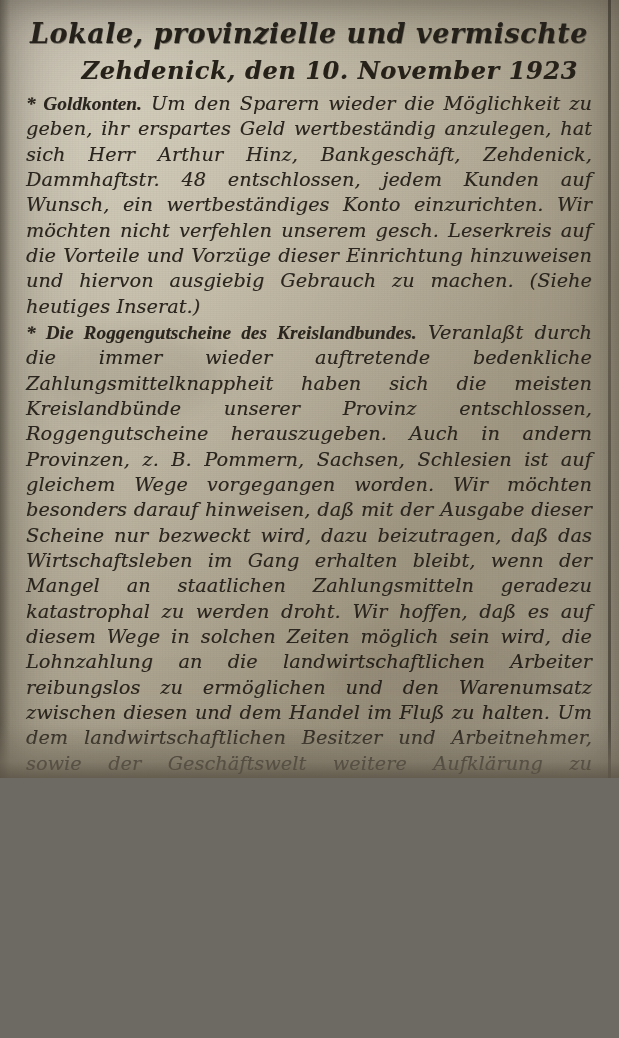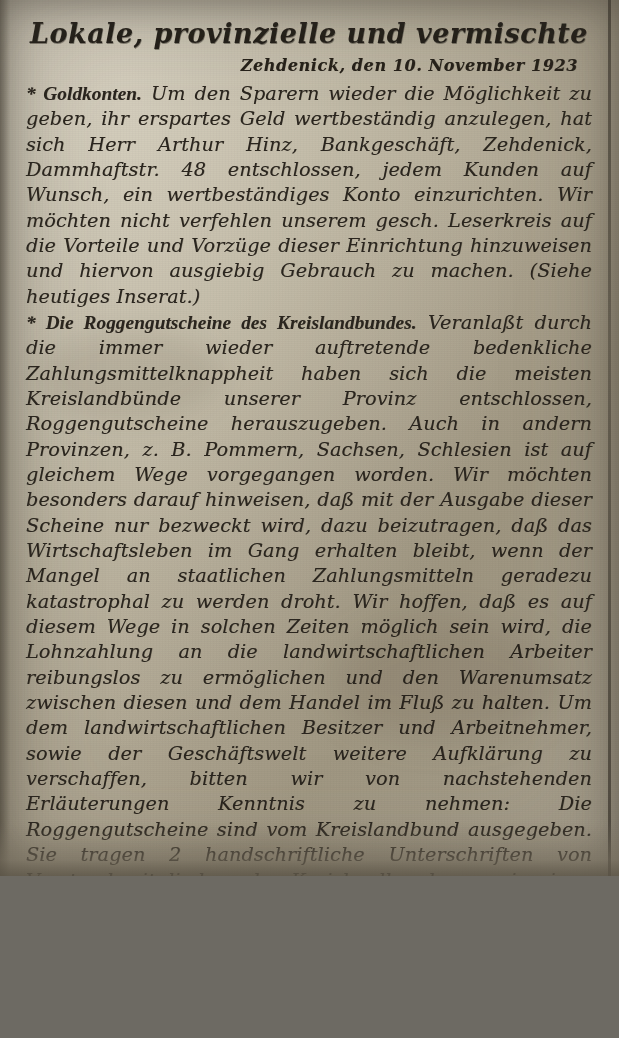--- a/index.html
+++ b/index.html
@@ -9,21 +9,21 @@
   }
   body {
     width: 619px;
     height: 1038px;
     overflow: hidden;
     font-family: "DejaVu Serif", serif;
   }
   #page {
     position: relative;
     width: 619px;
-    height: 876px;
+    height: 778px;
     background: #b9b2a0;
     background-image:
       radial-gradient(ellipse at 20% 10%, rgba(255,250,235,0.35), rgba(255,250,235,0) 60%),
       radial-gradient(ellipse at 80% 80%, rgba(120,110,90,0.30), rgba(120,110,90,0) 55%),
       linear-gradient(125deg, #c6bfae 0%, #b5ad99 35%, #a9a08b 70%, #bdb6a4 100%);
     overflow: hidden;
   }
   
   #grain {
     position: absolute;
@@ -77,21 +77,21 @@
     line-height: 1.18;
     text-align: center;
     letter-spacing: 0.5px;
     text-shadow: 0.5px 0.5px 0 rgba(40,35,28,0.45);
     margin: 0 0 6px 0;
     color: #231f19;
   }
   .headline .line2 { display: block; }
   .dateline {
     text-align: right;
-    font-size: 16px;
+    font-size: 24px;
     font-weight: bold;
     font-style: italic;
     letter-spacing: .6px;
     margin: 4px 14px 6px 0;
     color: #262119;
     text-shadow: 0.4px 0.4px 0 rgba(40,35,28,0.4);
   }
   .body-col {
     font-size: 19.2px;
     line-height: 1.32;

